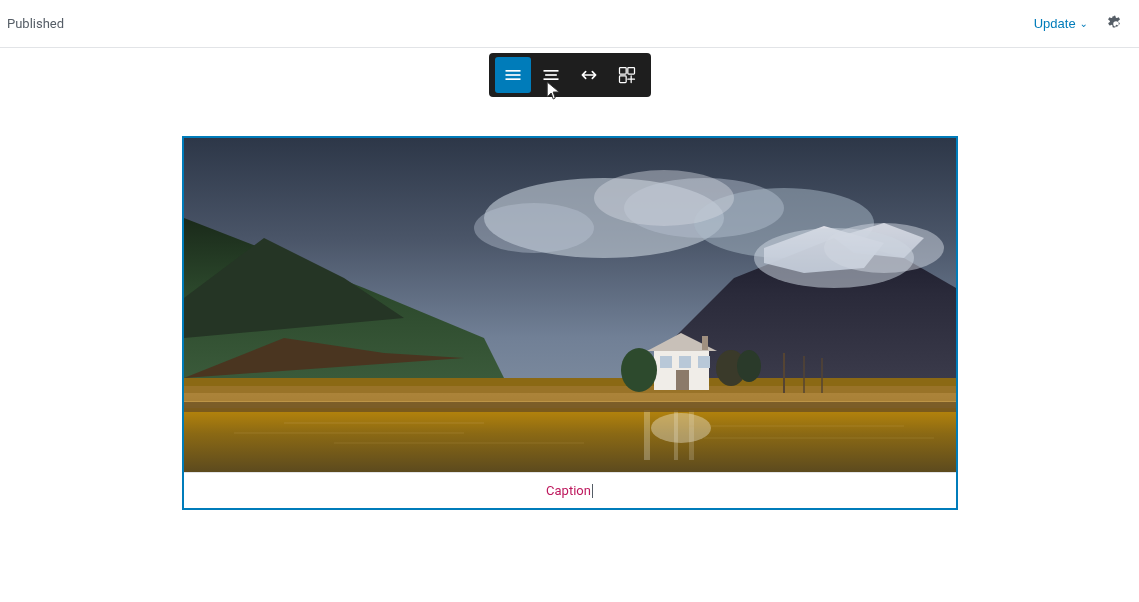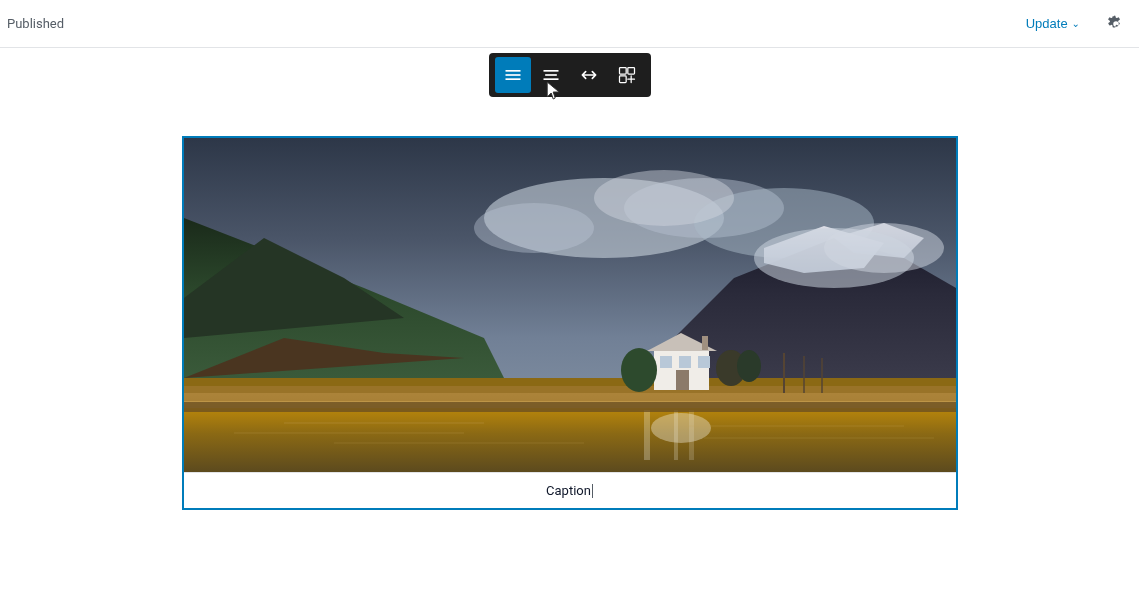--- a/index.html
+++ b/index.html
@@ -25,21 +25,21 @@
 
     .published-label {
       font-size: 13px;
       color: #555d66;
       font-weight: 400;
     }
 
     .top-bar-right {
       display: flex;
       align-items: center;
-      gap: 20px;
+      gap: 12px;
     }
 
     .update-button {
       display: flex;
       align-items: center;
       gap: 4px;
       background: none;
       border: none;
       cursor: pointer;
       font-size: 13px;
@@ -143,21 +143,21 @@
     }
 
     
     .caption-area {
       width: 772px;
       background: #fff;
       border-top: 1px solid #e2e4e7;
       padding: 8px 16px;
       text-align: center;
       font-size: 13px;
-      color: #0f172a;
+      color: #be185d;
       min-height: 36px;
       display: flex;
       align-items: center;
       justify-content: center;
     }
 
     .caption-text {
       position: relative;
     }
 

